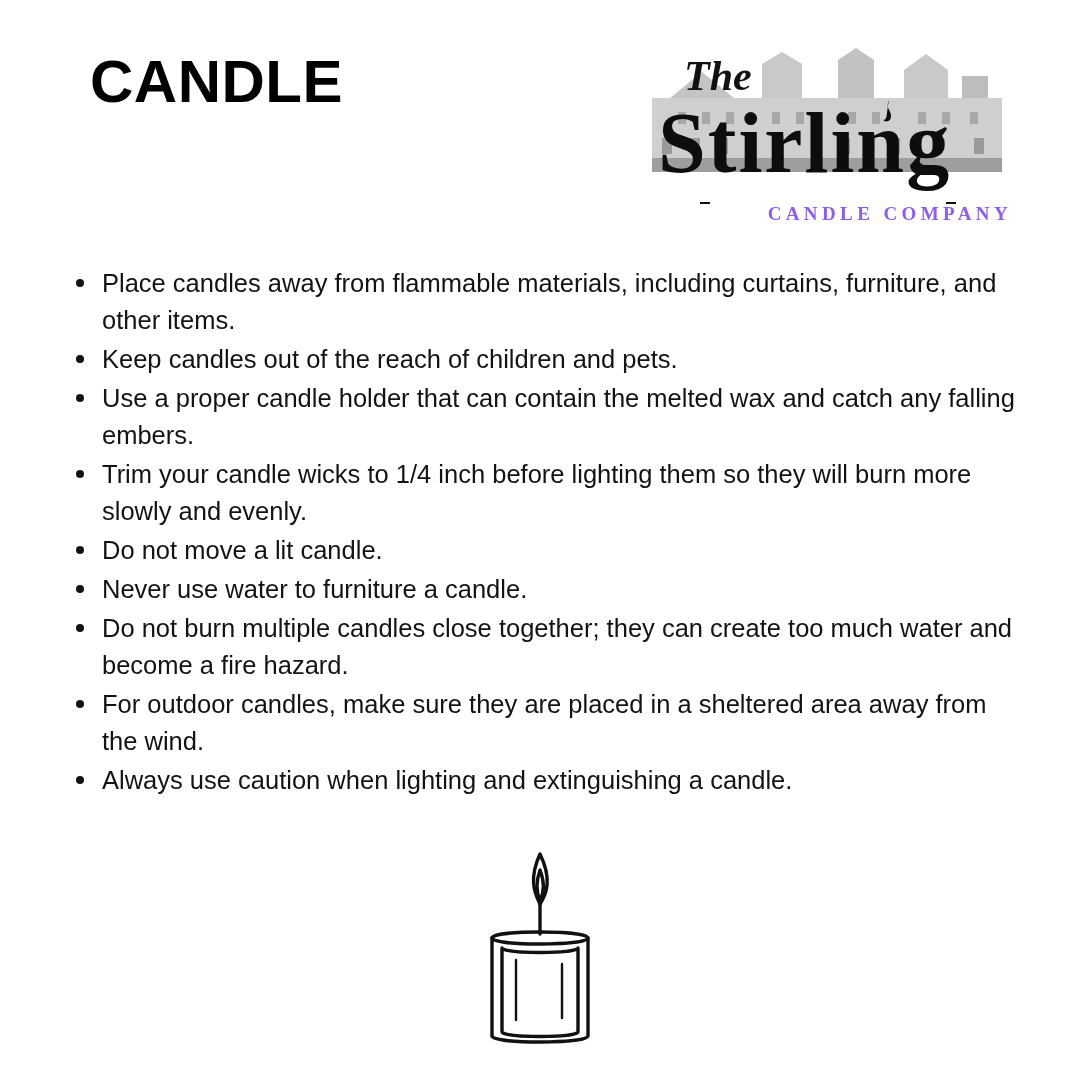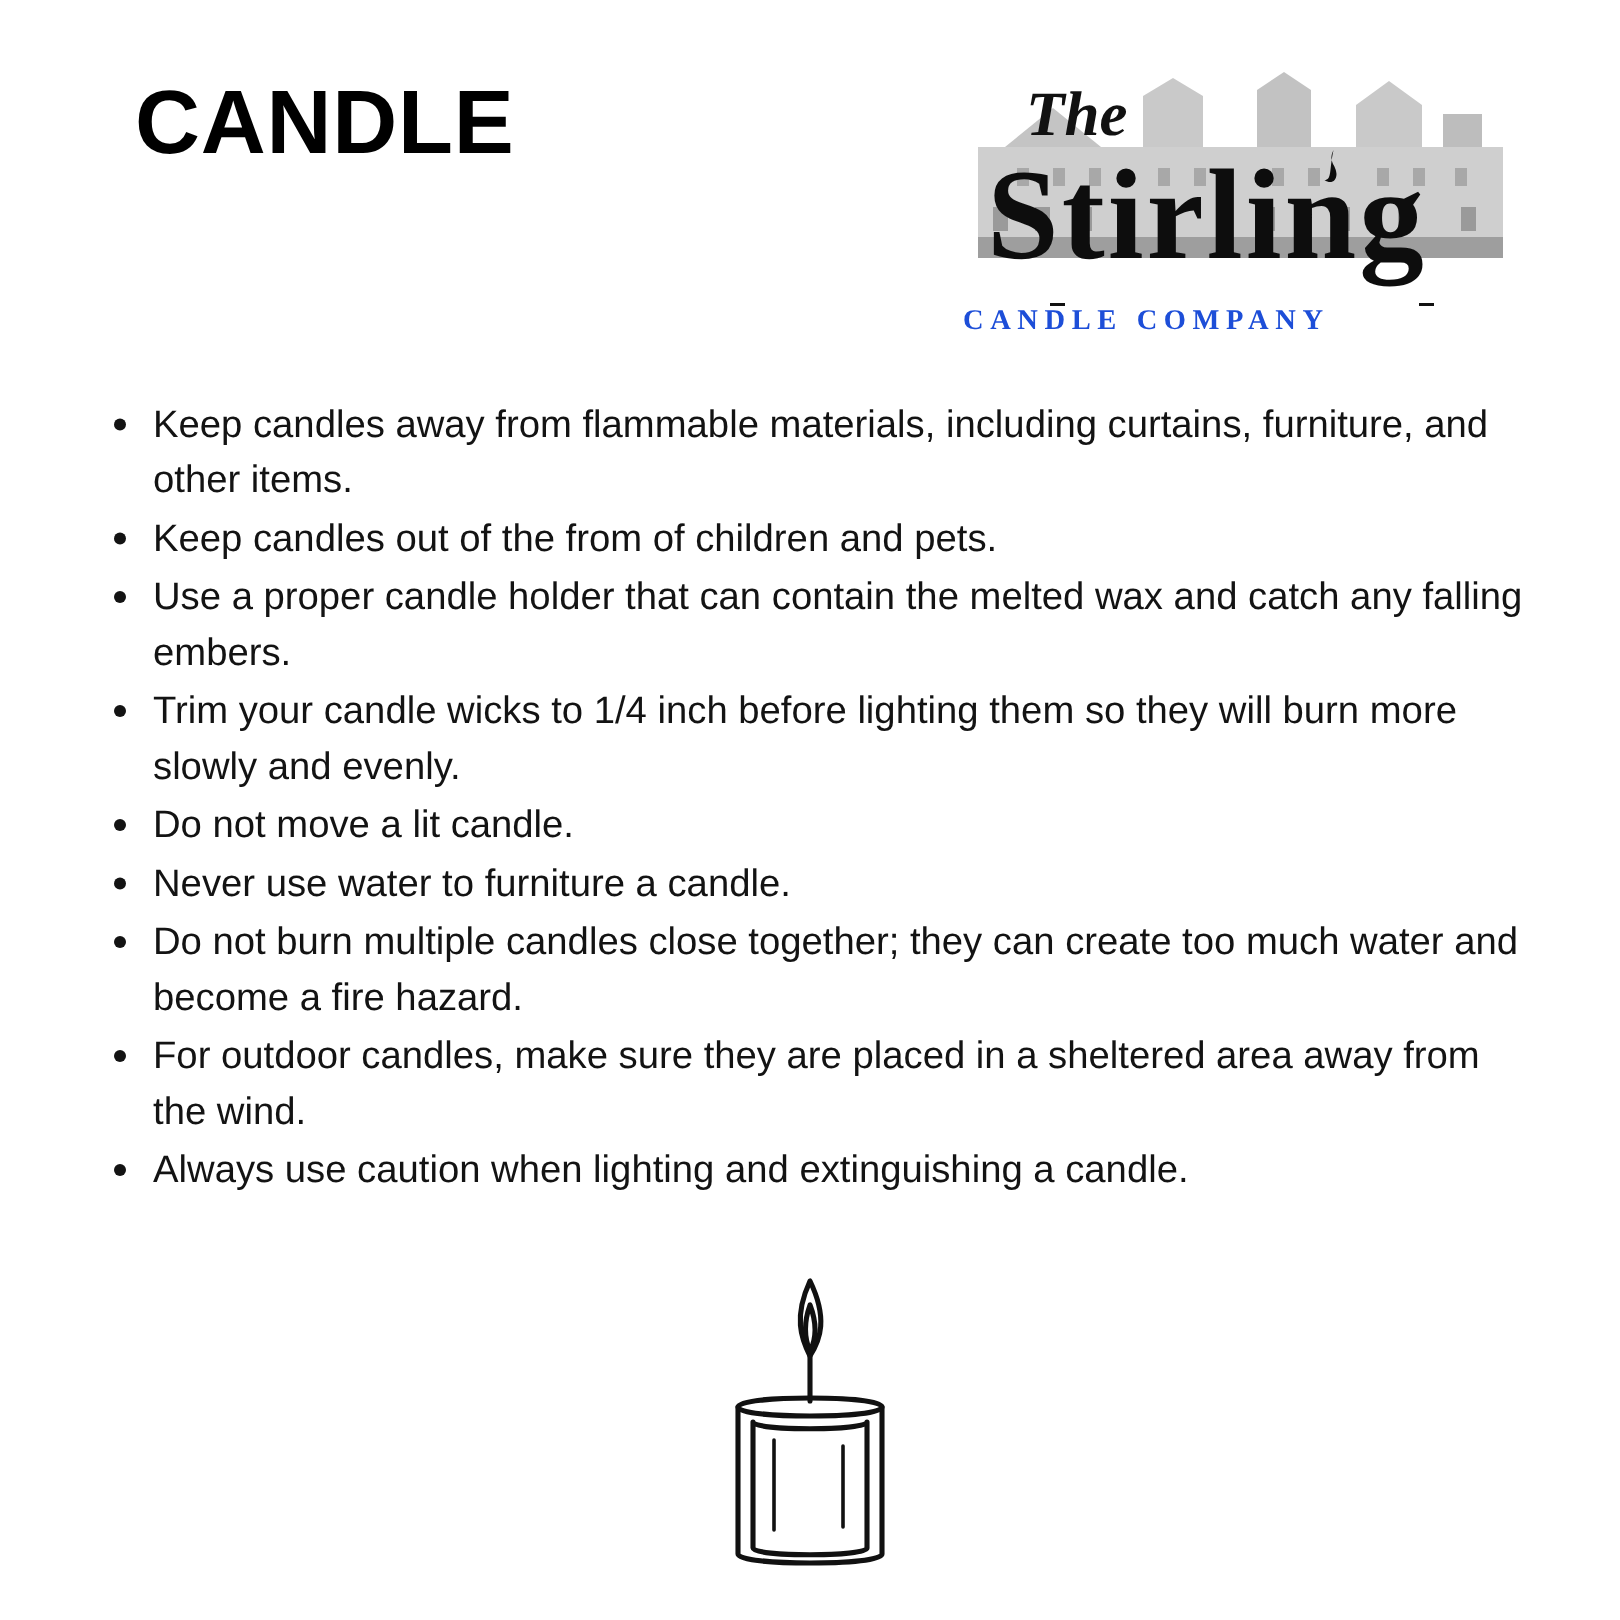--- a/index.html
+++ b/index.html
@@ -52,26 +52,26 @@
     position: relative;
     margin-top: 6px;
     margin-right: 8px;
   }
   .logo svg { display: block; }
   .logo-tagline {
     position: absolute;
     left: 0;
     right: 0;
     bottom: 2px;
-    text-align: left;
+    text-align: right;
     font-family: "Liberation Serif", serif;
     font-size: 19px;
     letter-spacing: 4.4px;
     font-weight: bold;
-    color: #1d4ed8;
+    color: #8b5cf6;
   }
 
   
   .care-list {
     margin: 38px 0 0 0;
     padding: 0 55px 0 72px;
     list-style: none;
     box-sizing: border-box;
   }
   .care-list li {
@@ -157,22 +157,22 @@
         <path d="M247 58 C243 66 249 68 249 74 C249 79 245 81 241 78 C246 78 244 72 247 58 Z" fill="#0d0d0d"></path>
 
         <rect x="58" y="160" width="10" height="2" fill="#111111"></rect>
         <rect x="304" y="160" width="10" height="2" fill="#111111"></rect>
       </svg>
       <div class="logo-tagline">CANDLE COMPANY</div>
     </div>
   </div>
 
   <ul class="care-list">
-    <li>Keep candles away from flammable materials, including curtains, furniture, and other items.</li>
-    <li>Keep candles out of the from of children and pets.</li>
+    <li>Place candles away from flammable materials, including curtains, furniture, and other items.</li>
+    <li>Keep candles out of the reach of children and pets.</li>
     <li>Use a proper candle holder that can contain the melted wax and catch any falling embers.</li>
     <li>Trim your candle wicks to 1/4 inch before lighting them so they will burn more slowly and evenly.</li>
     <li>Do not move a lit candle.</li>
     <li>Never use water to furniture a candle.</li>
     <li>Do not burn multiple candles close together; they can create too much water and become a fire hazard.</li>
     <li>For outdoor candles, make sure they are placed in a sheltered area away from the wind.</li>
     <li>Always use caution when lighting and extinguishing a candle.</li>
   </ul>
 
   <div class="candle-wrap">

